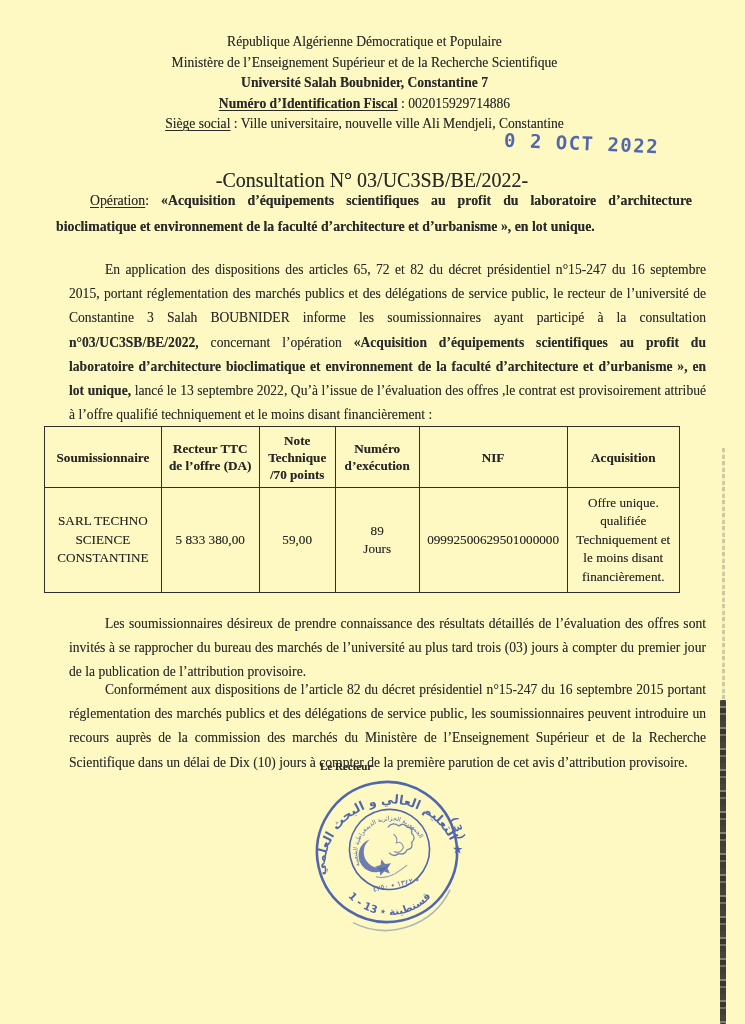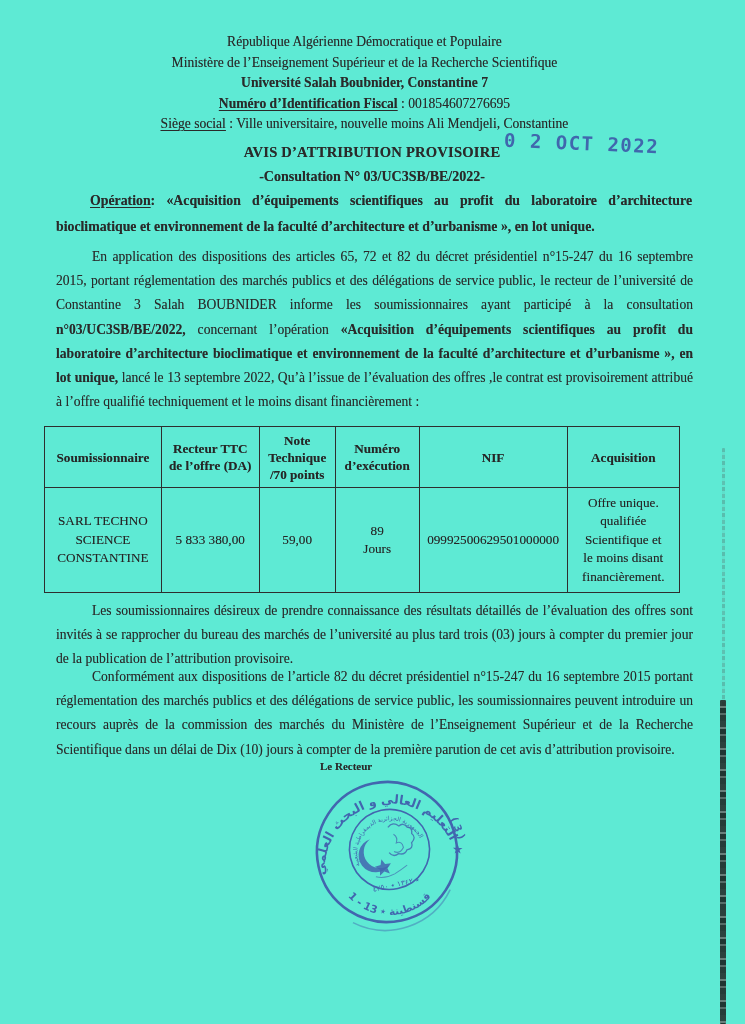--- a/index.html
+++ b/index.html
@@ -1,19 +1,19 @@
 <!DOCTYPE html>
 <html><head>
 <meta charset="utf-8">
 <style>
   html,body{margin:0;padding:0;background:#e8e8e8;}
   .page{
     position:relative;
     width:745px;height:1024px;
-    background:#5eead4;
+    background:#fef9c3;
     overflow:hidden;
     font-family:"Liberation Serif","DejaVu Serif",serif;
     color:#2a2a2a;
   }
   .blk{position:absolute;}
   
   .hdr{left:32px;top:32px;width:665px;text-align:center;font-size:13.6px;line-height:20.6px;
        text-shadow:0 0 .5px rgba(40,40,40,.45);}
   .hdr .b{font-weight:bold;}
   .ul{text-decoration:underline;text-underline-offset:2px;}
@@ -21,28 +21,28 @@
   .date-stamp{
     left:504px;top:132px;
     font-family:"DejaVu Sans Mono",monospace;
     font-size:19px;font-weight:bold;letter-spacing:1.5px;
     color:#3c55a8;opacity:.88;
     transform:rotate(2.4deg);
     white-space:nowrap;
   }
   .title{left:52px;top:144px;width:640px;text-align:center;font-weight:bold;font-size:14.6px;
          letter-spacing:.2px;text-shadow:0 0 .5px rgba(30,30,30,.5);}
-  .consult{left:52px;top:169px;width:640px;text-align:center;font-weight:bold;font-size:14px;
+  .consult{left:52px;top:169px;width:640px;text-align:center;font-weight:normal;font-size:20px;
            text-shadow:0 0 .5px rgba(30,30,30,.5);}
   .operation{left:56px;top:188px;width:636px;font-size:13.8px;line-height:25.5px;
              text-align:justify;text-indent:34px;font-weight:bold;
              text-shadow:0 0 .5px rgba(30,30,30,.5);}
-  .operation .lbl{font-weight:bold;}
+  .operation .lbl{font-weight:normal;}
   .para{left:56px;width:637px;font-size:13.6px;line-height:24.2px;text-align:justify;
-        text-indent:36px;margin:0;text-shadow:0 0 .45px rgba(40,40,40,.4);}
+        text-indent:36px;margin:13px;text-shadow:0 0 .45px rgba(40,40,40,.4);}
   .p1{top:245px;}
   .p2{top:599px;}
   .p3{top:665px;}
   .b{font-weight:bold;}
   
   .tbl-wrap{left:44px;top:426px;width:636px;}
   table.award{border-collapse:collapse;width:100%;table-layout:fixed;
               font-size:13.2px;color:#262626;}
   table.award th,table.award td{
     border:1.5px solid #2e2e2e;
@@ -66,27 +66,26 @@
 </style>
 </head>
 <body>
 
 <div class="page">
 
   <div class="blk hdr">
     <div>République Algérienne Démocratique et Populaire</div>
     <div>Ministère de l’Enseignement Supérieur et de la Recherche Scientifique</div>
     <div class="b">Université Salah Boubnider, Constantine 7</div>
-    <div><span class="ul b">Numéro d’Identification Fiscal</span><span> : 001854607276695</span></div>
-    <div><span class="ul">Siège social</span><span> : Ville universitaire, nouvelle moins Ali Mendjeli, Constantine</span></div>
+    <div><span class="ul b">Numéro d’Identification Fiscal</span><span> : 002015929714886</span></div>
+    <div><span class="ul">Siège social</span><span> : Ville universitaire, nouvelle ville Ali Mendjeli, Constantine</span></div>
   </div>
 
   <div class="blk date-stamp">0 2 OCT 2022</div>
 
-  <div class="blk title">AVIS D’ATTRIBUTION PROVISOIRE</div>
   <div class="blk consult">-Consultation N° 03/UC3SB/BE/2022-</div>
 
   <div class="blk operation">
     <span class="lbl ul">Opération</span><span class="lbl">: </span><span>«Acquisition d’équipements scientifiques au profit du laboratoire d’architecture bioclimatique et environnement de la faculté d’architecture et d’urbanisme », en lot unique.</span>
   </div>
 
   <p class="blk para p1">
     <span>En application des dispositions des articles 65, 72 et 82 du décret présidentiel n°15-247 du 16 septembre 2015, portant réglementation des marchés publics et des délégations de service public, le recteur de l’université de Constantine 3 Salah BOUBNIDER informe les soumissionnaires ayant participé à la consultation </span><span class="b">n°03/UC3SB/BE/2022,</span><span> concernant l’opération </span><span class="b">«Acquisition d’équipements scientifiques au profit du laboratoire d’architecture bioclimatique et environnement de la faculté d’architecture et d’urbanisme », en lot unique,</span><span> lancé le 13 septembre 2022, Qu’à l’issue de l’évaluation des offres ,le contrat est provisoirement attribué à l’offre qualifié techniquement et le moins disant financièrement :</span>
   </p>
 
@@ -119,21 +118,21 @@
           <td>SARL  TECHNO
 SCIENCE
 CONSTANTINE</td>
           <td>5 833 380,00</td>
           <td>59,00</td>
           <td>89
 Jours</td>
           <td>09992500629501000000</td>
           <td>Offre unique.
 qualifiée
-Scientifique et
+Techniquement et
 le moins disant
 financièrement.</td>
         </tr>
       </tbody>
     </table>
   </div>
 
   <p class="blk para p2">Les soumissionnaires désireux de prendre connaissance des résultats détaillés de l’évaluation des offres sont invités à se rapprocher du bureau des marchés de l’université au plus tard trois (03) jours à compter du premier jour de la publication de l’attribution provisoire.</p>
   <p class="blk para p3">Conformément aux dispositions de l’article 82 du décret présidentiel n°15-247 du 16 septembre 2015 portant réglementation des marchés publics et des délégations de service public, les soumissionnaires peuvent introduire un recours auprès de la commission des marchés du Ministère de l’Enseignement Supérieur et de la Recherche Scientifique dans un délai de Dix (10) jours à compter de la première parution de cet avis d’attribution provisoire.</p>
 

